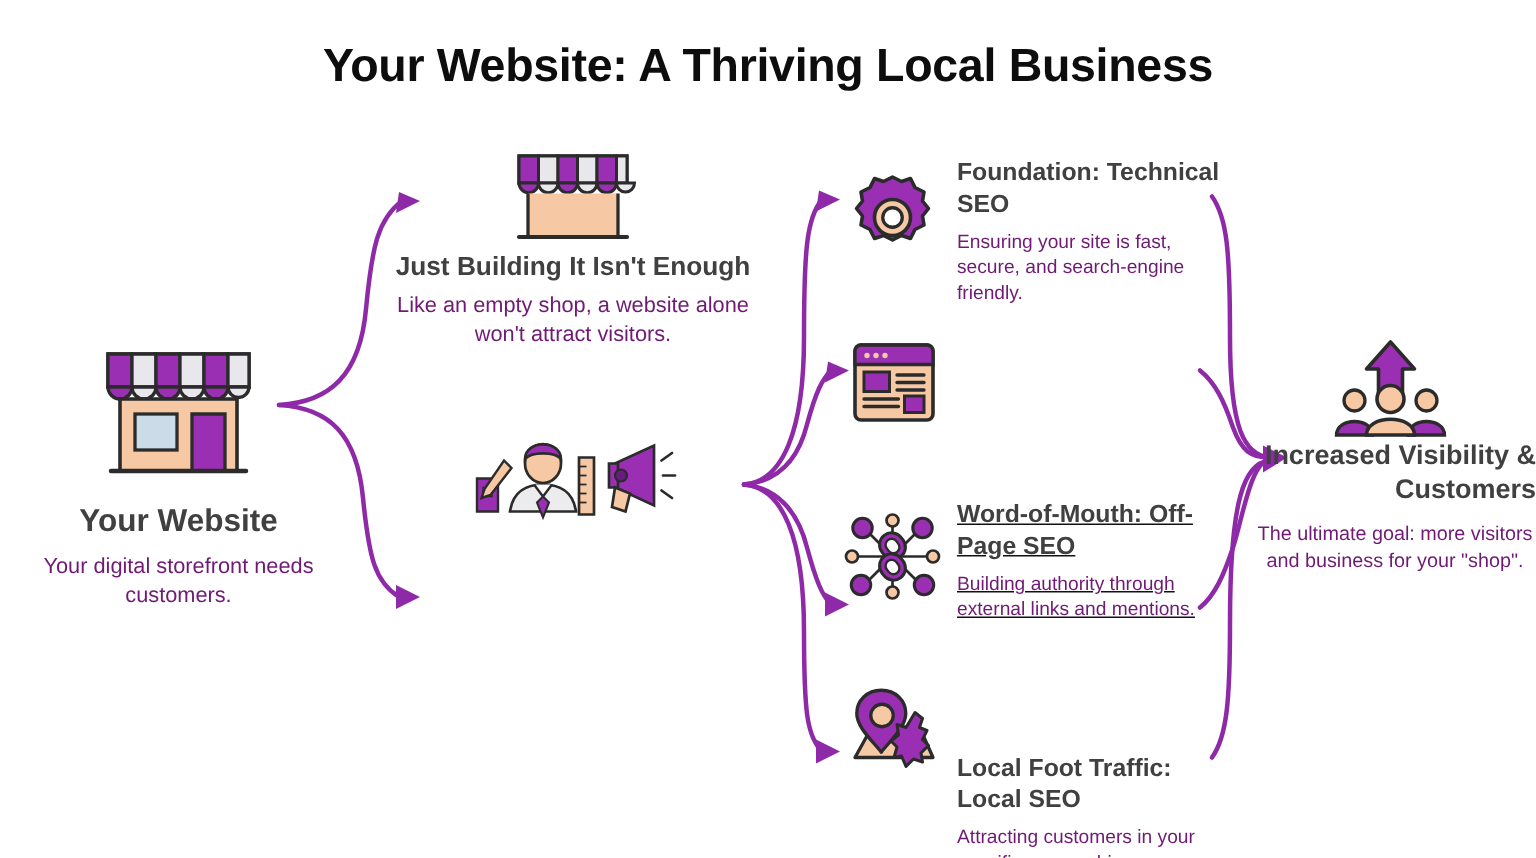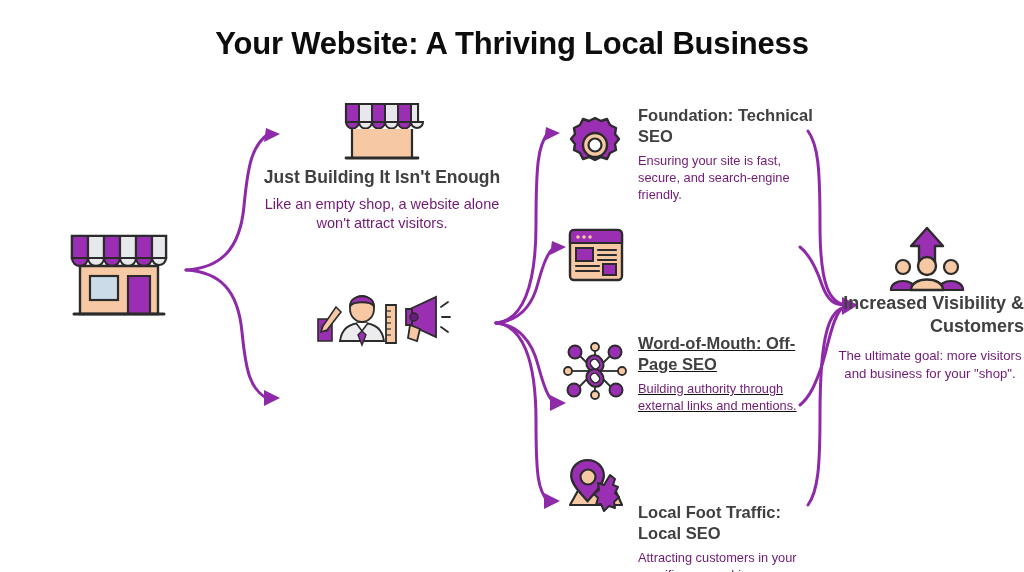--- a/index.html
+++ b/index.html
@@ -111,20 +111,24 @@
 
     <path d="M16 38 H94 V86 H16 Z" fill="#F6C9A4" stroke="#2b2b2b" stroke-width="2.4"></path>
 
     <rect x="26" y="48" width="28" height="24" fill="#CBDCE8" stroke="#2b2b2b" stroke-width="2.2"></rect>
 
     <path d="M64 48 H86 V86 H64 Z" fill="#9B2FB4" stroke="#2b2b2b" stroke-width="2.2"></path>
 
     <path d="M10 86 H100" stroke="#2b2b2b" stroke-width="3" stroke-linecap="round"></path>
   </svg>
 
+  <div class="abs" id="left-block">
+    <div class="hd">Your Website</div>
+    <div class="bd">Your digital storefront needs customers.</div>
+  </div>
 
   <svg class="abs" style="left:340px;top:100px;" width="84" height="66" viewBox="0 0 84 66">
     <path d="M6 4 H78 V22 H6 Z" fill="#9B2FB4" stroke="#2b2b2b" stroke-width="2.2"></path>
     <g stroke="#2b2b2b" stroke-width="2">
       <path d="M6 4 h13 v18 h-13 z" fill="#9B2FB4"></path>
       <path d="M19 4 h13 v18 h-13 z" fill="#E8E8EC"></path>
       <path d="M32 4 h13 v18 h-13 z" fill="#9B2FB4"></path>
       <path d="M45 4 h13 v18 h-13 z" fill="#E8E8EC"></path>
       <path d="M58 4 h13 v18 h-13 z" fill="#9B2FB4"></path>
       <path d="M71 4 h7 v18 h-7 z" fill="#E8E8EC"></path>

